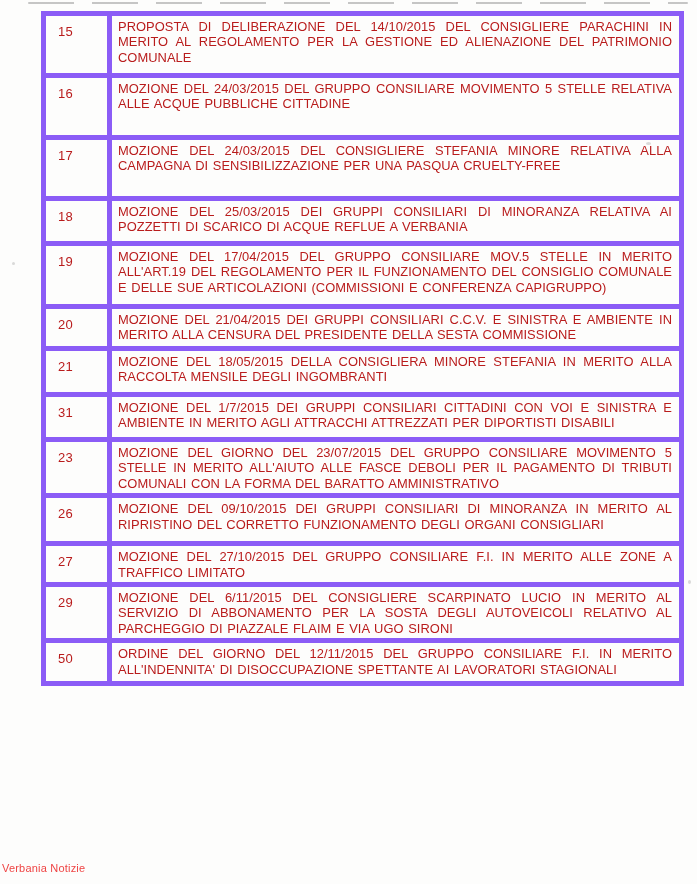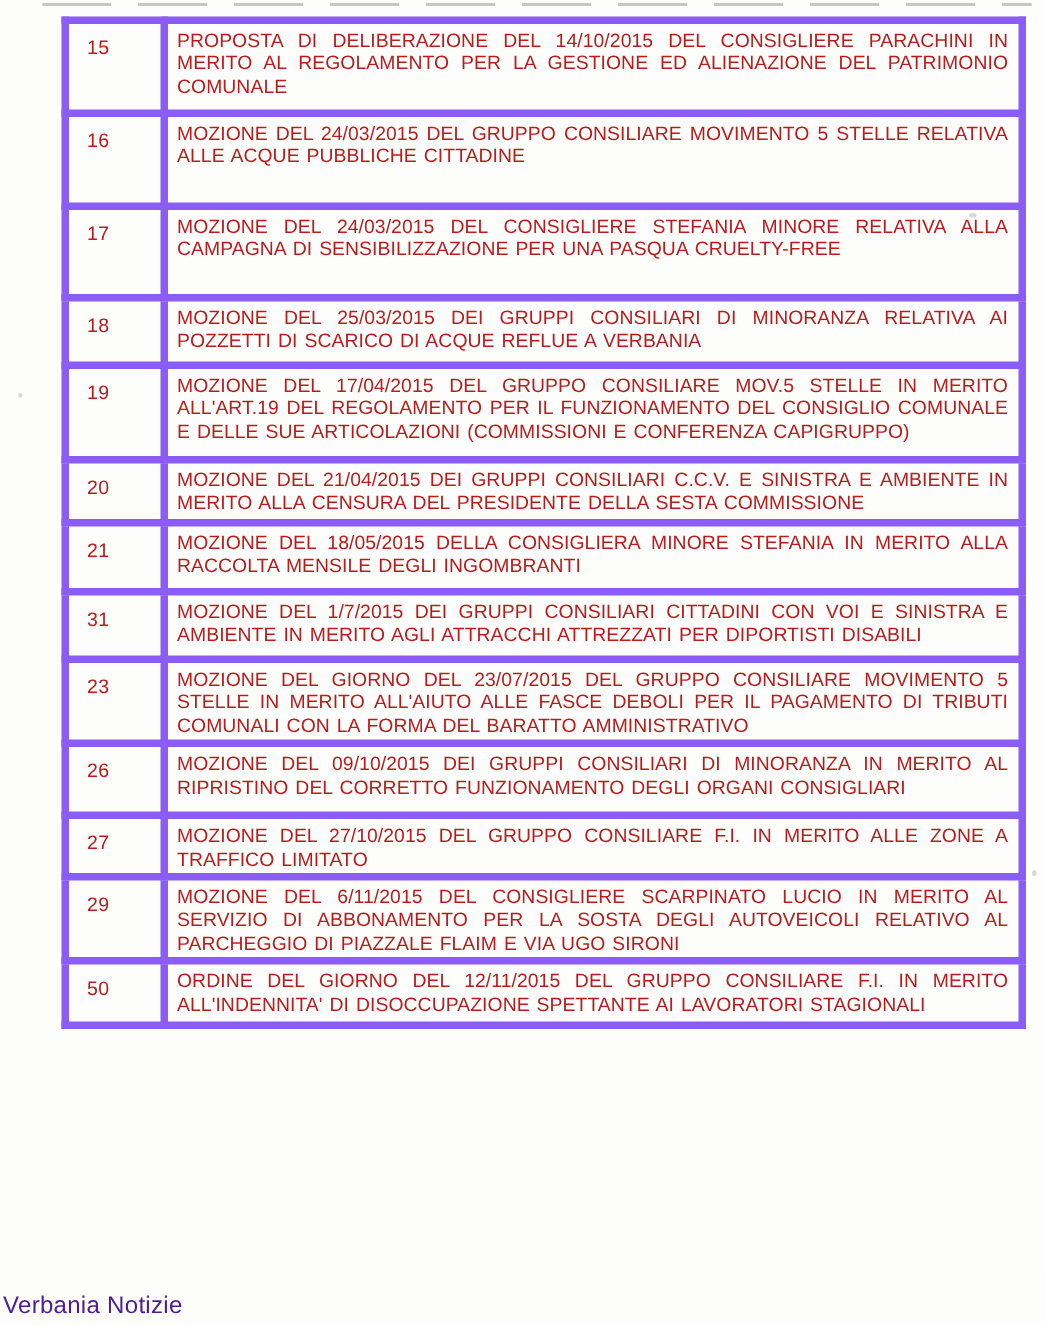--- a/index.html
+++ b/index.html
@@ -61,22 +61,22 @@
     line-height: 15.4px;
     text-align: justify;
     text-justify: inter-word;
     letter-spacing: 0.05px;
     word-spacing: 1px;
   }
   .footer-caption {
     position: absolute;
     left: 2px;
     top: 862px;
-    font-size: 16px;
-    color: #4c1d95;
+    font-size: 11px;
+    color: #ef4444;
     letter-spacing: 0.2px;
   }
 </style>
 </head>
 <body>
 
 <div class="page">
   <div class="scan-line"></div>
   <div class="speck s1"></div>
   <div class="speck s2"></div>

